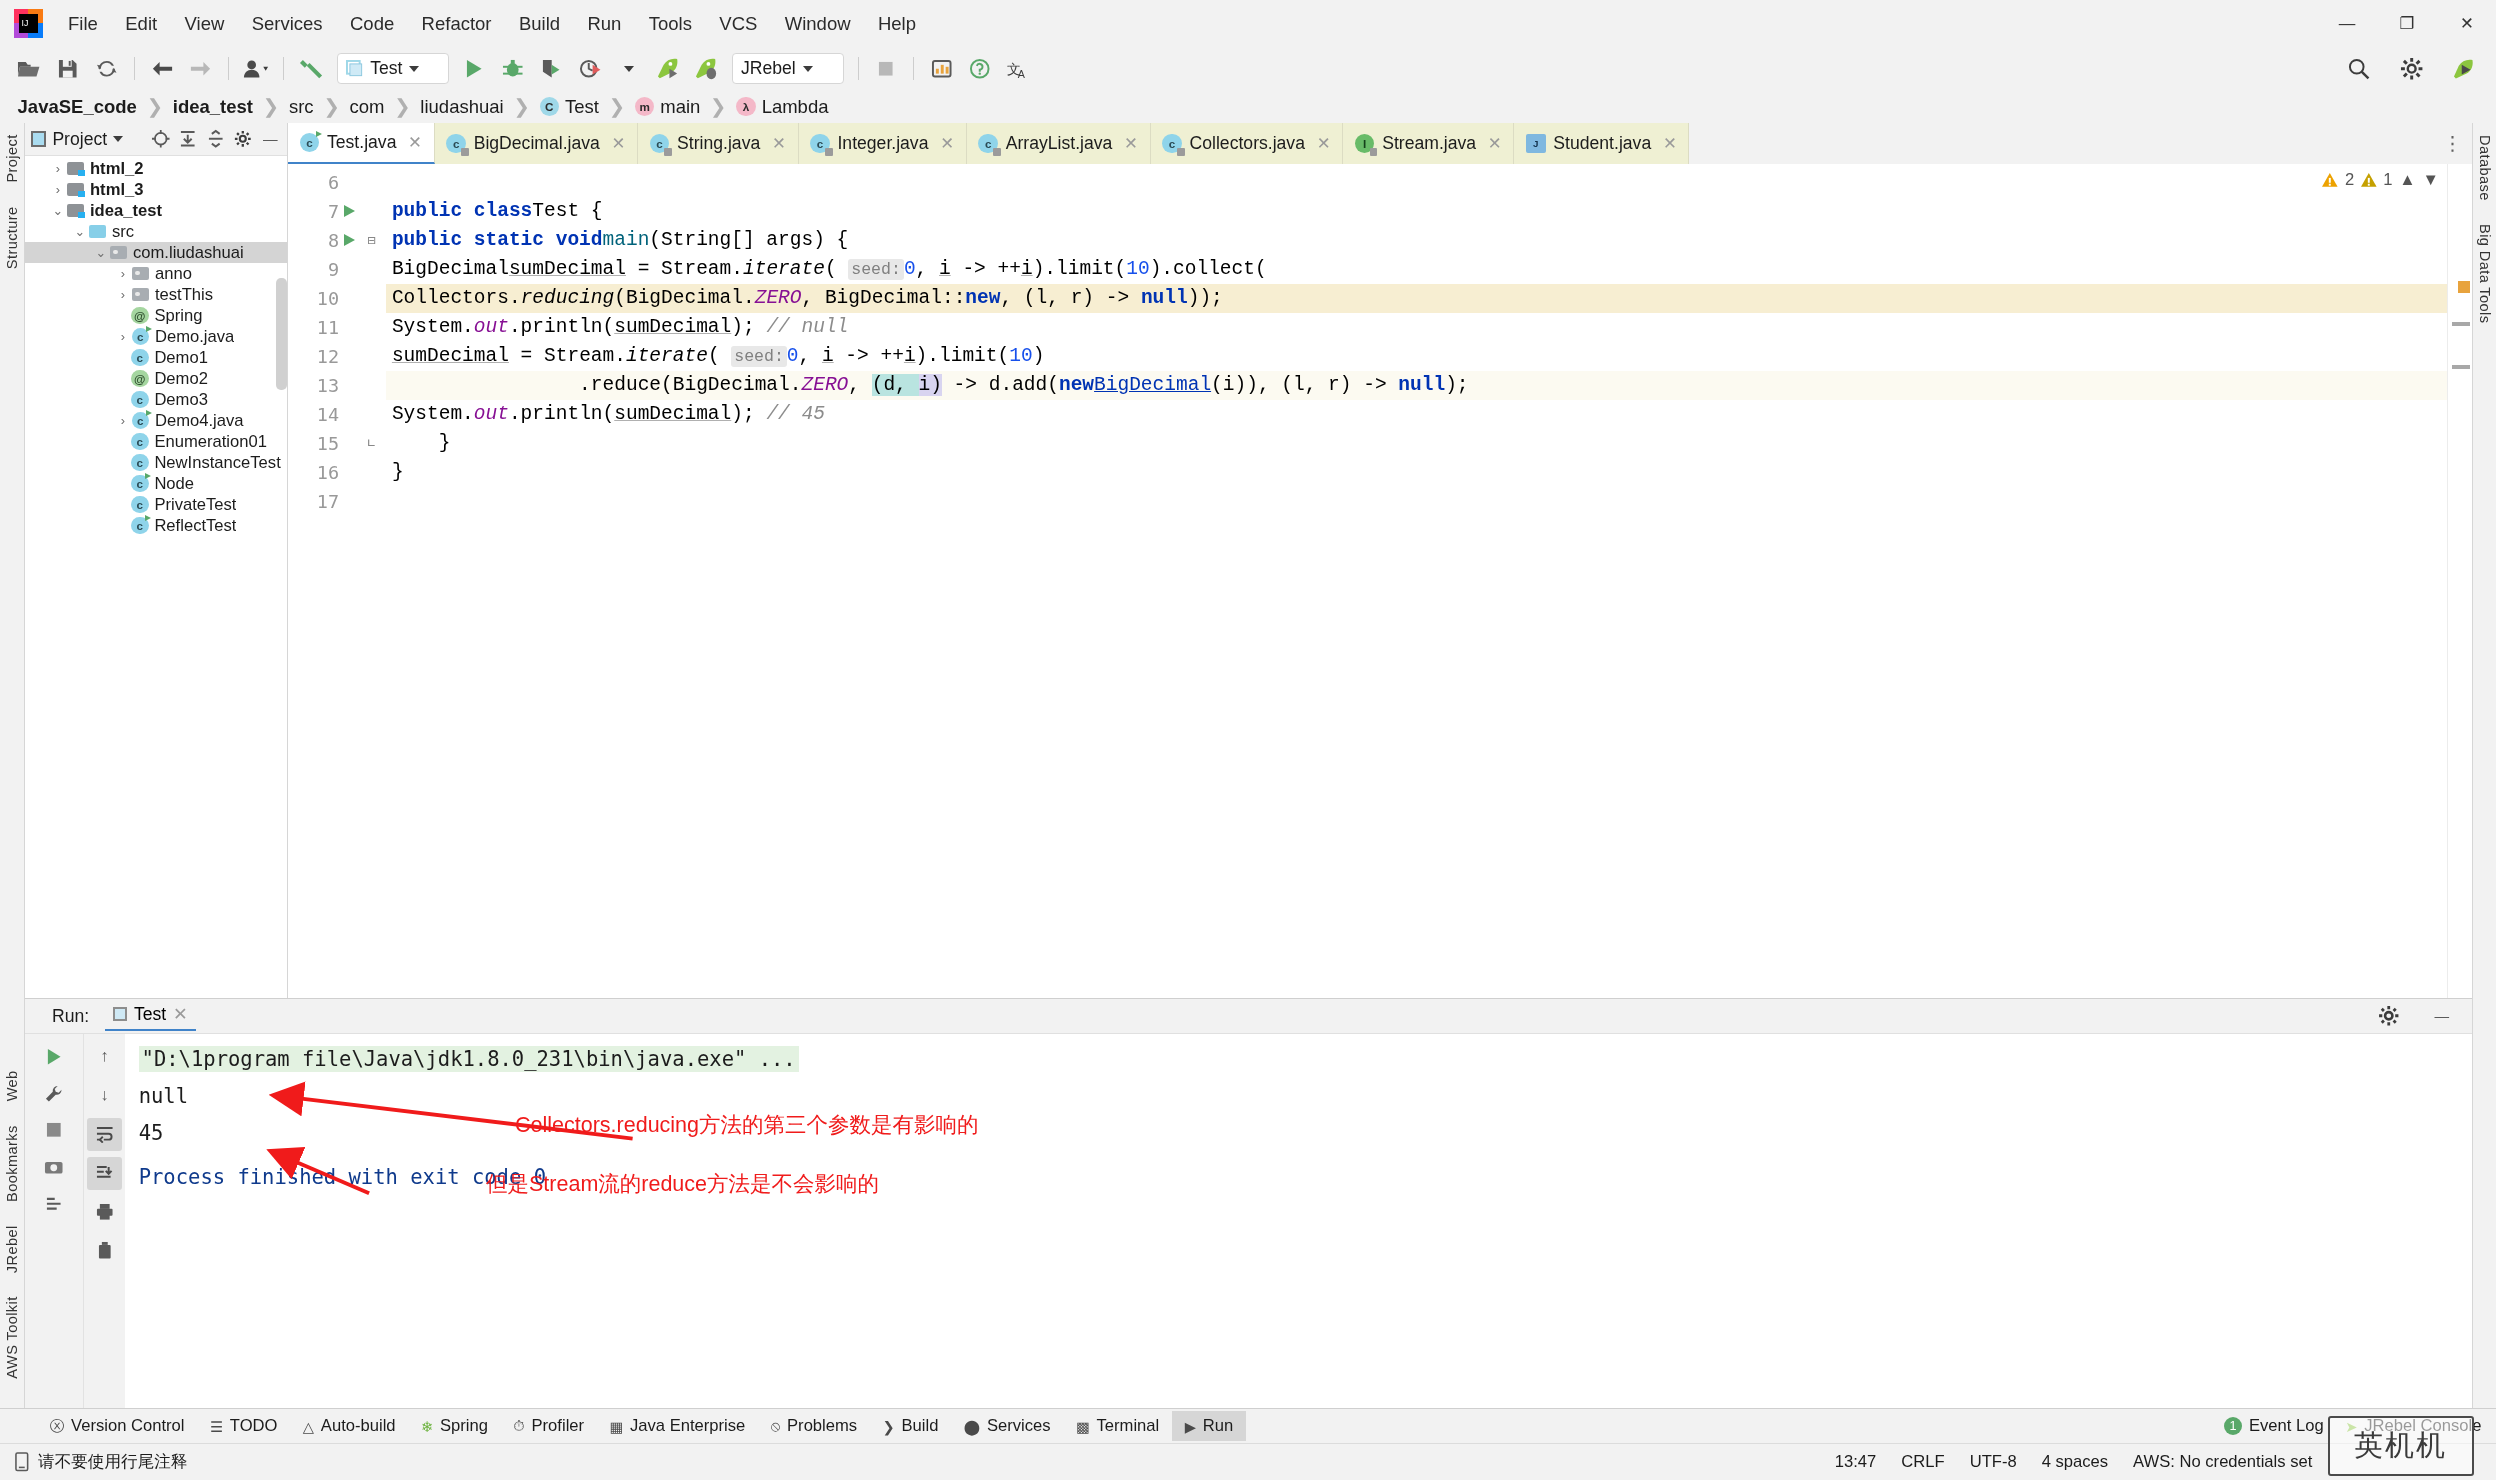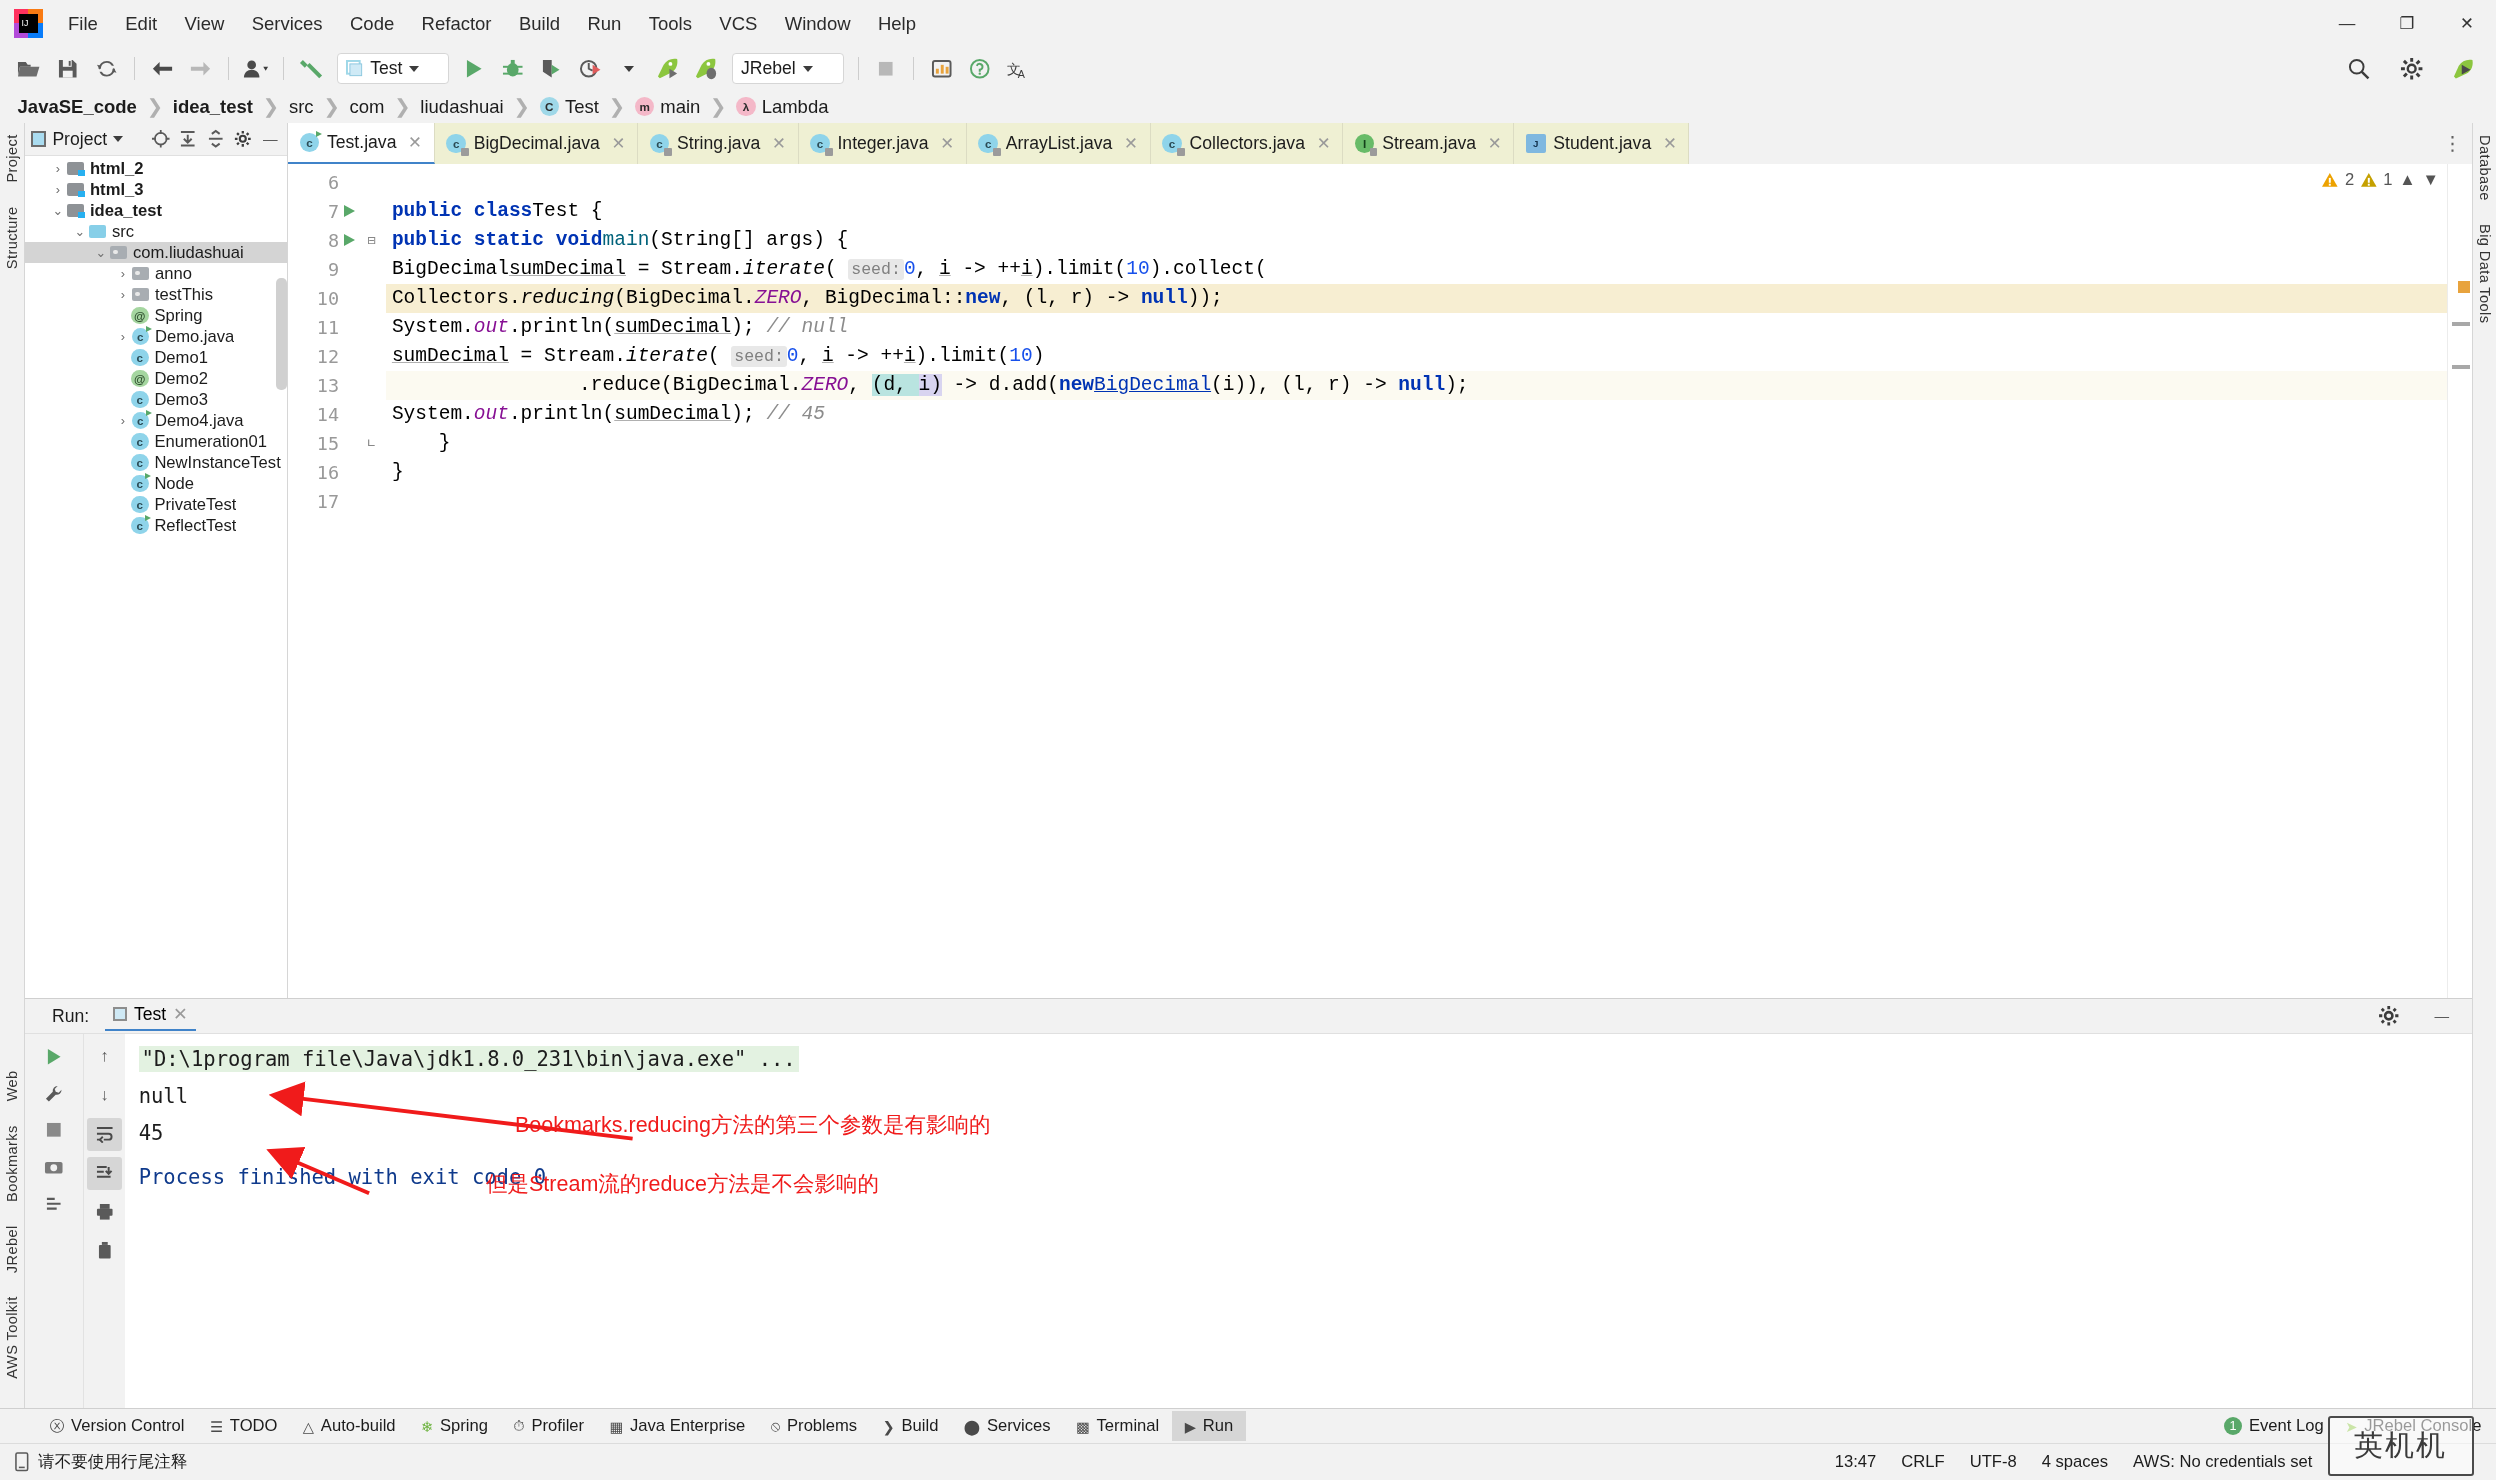--- a/index.html
+++ b/index.html
@@ -800,21 +800,21 @@
 
             <svg style="position:absolute;left:127px;top:44px;width:527px;height:127px;pointer-events:none" viewBox="0 0 540 130" width="527" height="127">
               <defs>
                 <marker id="ah" markerWidth="9" markerHeight="9" refX="7" refY="4.5" orient="auto">
                   <path d="M0 0L9 4.5L0 9z" fill="#f01b1b"></path>
                 </marker>
               </defs>
               <line x1="390" y1="62" x2="25" y2="18" stroke="#f01b1b" stroke-width="4" marker-end="url(#ah)"></line>
               <line x1="120" y1="118" x2="22" y2="76" stroke="#f01b1b" stroke-width="4" marker-end="url(#ah)"></line>
             </svg>
-            <div class="annot" style="left:390px;top:76px;">Bookmarks.reducing方法的第三个参数是有影响的</div>
+            <div class="annot" style="left:390px;top:76px;">Collectors.reducing方法的第三个参数是有影响的</div>
             <div class="annot" style="left:361px;top:135px;">但是Stream流的reduce方法是不会影响的</div>
           </div>
         </div>
       </div>
     </div>
 
     <div class="rightrail">
       <div class="rail-tab">Database</div>
       <div class="rail-tab">Big Data Tools</div>
     </div>

